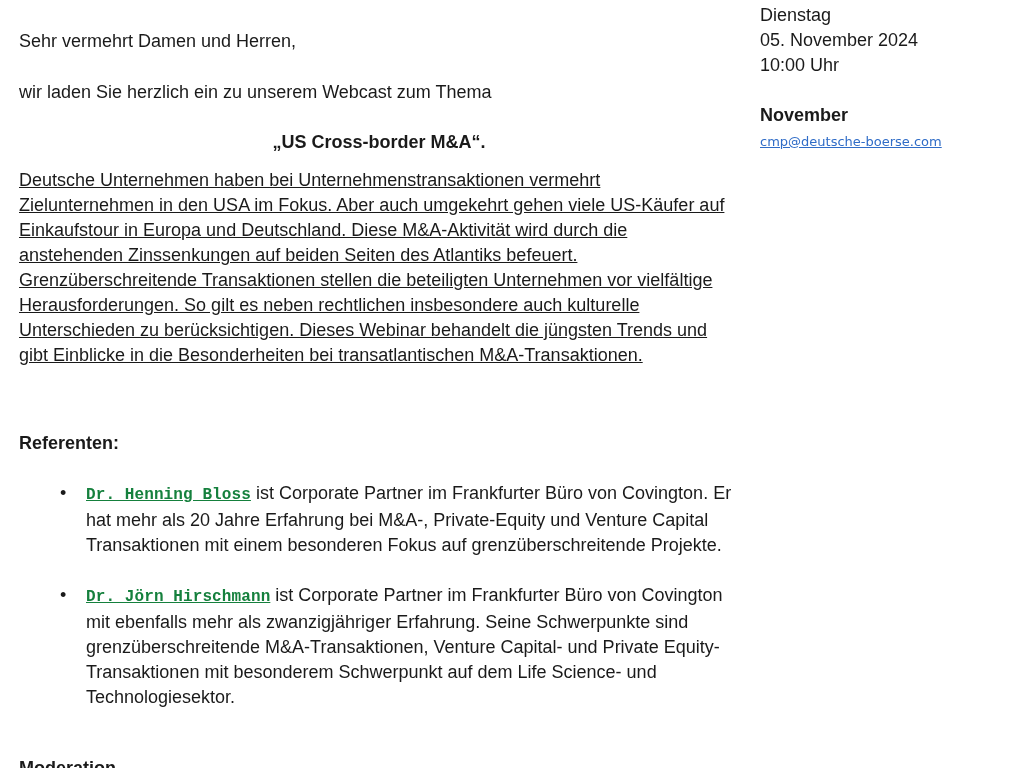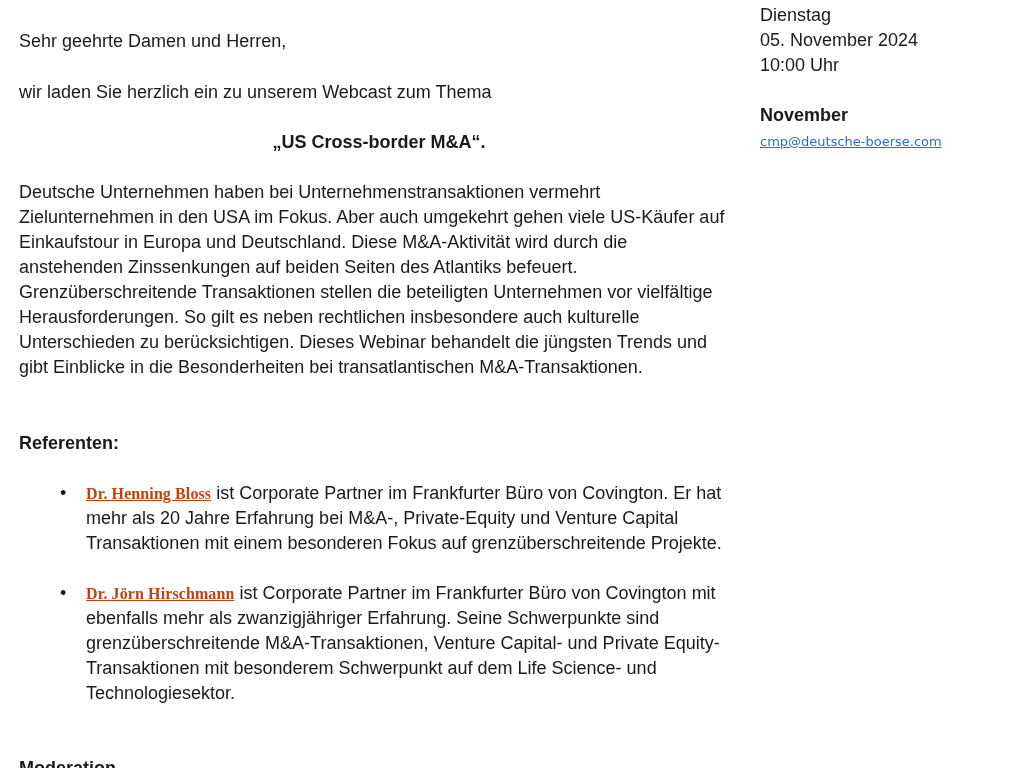--- a/index.html
+++ b/index.html
@@ -8,46 +8,46 @@
     font-family: "Liberation Sans", sans-serif; color: #1a1a1a;
     position: relative;
   }
   .main {
     position: absolute; left: 19px; top: 0; width: 720px;
     font-size: 18px; line-height: 25px;
   }
   .greet { position: absolute; top: 29px; left: 0; white-space: nowrap; }
   .invite { position: absolute; top: 80px; left: 0; white-space: nowrap; }
   .topic { position: absolute; top: 130px; left: 0; width: 720px; text-align: center; font-weight: bold; }
-  .para { position: absolute; top: 180px; left: 0; width: 715px; }
+  .para { position: absolute; top: 168px; left: 0; width: 715px; text-decoration: underline; }
   .ref-head { position: absolute; top: 431px; left: 0; font-weight: bold; }
   .speakers { position: absolute; top: 481px; left: 0; width: 720px; list-style: none; margin: 0; padding: 0; }
   .speaker { position: relative; padding-left: 67px; width: 650px; margin-bottom: 25px; }
   .bullet { position: absolute; left: 41px; top: 0; font-size: 18px; }
   .speaker-link {
-    color: #c2410c; font-weight: bold; text-decoration: underline;
-    font-family: Liberation Serif, serif; font-size: 16px; letter-spacing: 0.1px;
+    color: #15803d; font-weight: bold; text-decoration: underline;
+    font-family: Liberation Mono, monospace; font-size: 16px; letter-spacing: 0.1px;
   }
   .moderation { position: absolute; top: 756px; left: 0; font-weight: bold; }
   .side {
     position: absolute; left: 760px; top: 3px; width: 260px;
     font-size: 18px; line-height: 25px;
   }
   .side-h { font-weight: bold; }
   .gap { height: 25px; }
   .mail {
     color: #2f6cc7; text-decoration: underline;
     font-family: "DejaVu Sans", sans-serif; font-size: 13px;
   }
 </style>
 </head>
 <body>
 
 <div class="main">
-  <div class="greet">Sehr geehrte Damen und Herren,</div>
+  <div class="greet">Sehr vermehrt Damen und Herren,</div>
   <div class="invite">wir laden Sie herzlich ein zu unserem Webcast zum Thema</div>
   <div class="topic">„US Cross-border M&amp;A“.</div>
   <div class="para">Deutsche Unternehmen haben bei Unternehmenstransaktionen vermehrt Zielunternehmen in den USA im Fokus. Aber auch umgekehrt gehen viele US-Käufer auf Einkaufstour in Europa und Deutschland. Diese M&amp;A-Aktivität wird durch die anstehenden Zinssenkungen auf beiden Seiten des Atlantiks befeuert. Grenzüberschreitende Transaktionen stellen die beteiligten Unternehmen vor vielfältige Herausforderungen. So gilt es neben rechtlichen insbesondere auch kulturelle Unterschieden zu berücksichtigen. Dieses Webinar behandelt die jüngsten Trends und gibt Einblicke in die Besonderheiten bei transatlantischen M&amp;A-Transaktionen.</div>
   <div class="ref-head">Referenten:</div>
 
   <ul class="speakers">
     <li class="speaker">
       <span class="bullet">•</span>
       <a class="speaker-link" href="#">Dr. Henning Bloss</a><span> ist Corporate Partner im Frankfurter Büro von Covington. Er hat mehr als 20 Jahre Erfahrung bei M&amp;A-, Private-Equity und Venture Capital Transaktionen mit einem besonderen Fokus auf grenzüberschreitende Projekte.</span>
     </li>

